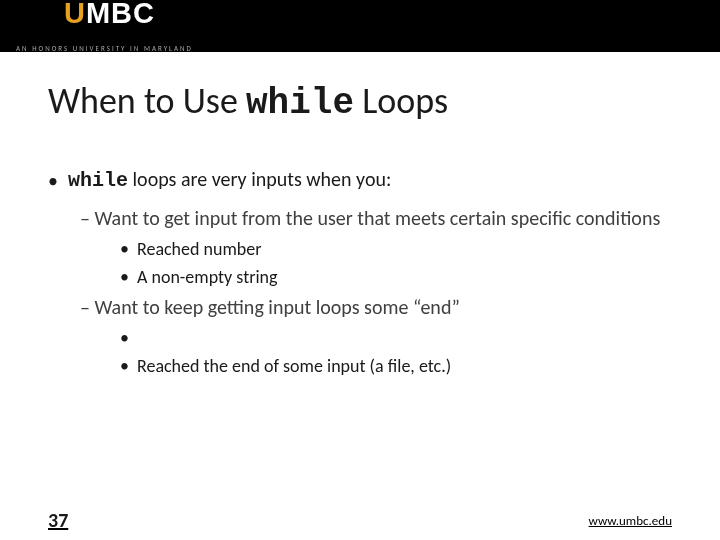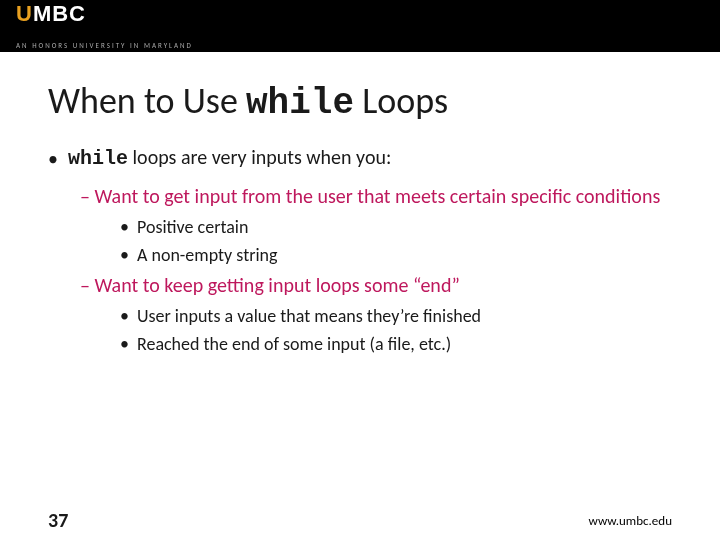--- a/index.html
+++ b/index.html
@@ -24,25 +24,26 @@
     }
 
     .umbc-logo {
       display: flex;
       flex-direction: column;
       align-items: flex-start;
     }
 
     .umbc-text {
       color: #ffffff;
-      font-size: 22px;
+      font-size: 29px;
       font-weight: 900;
       letter-spacing: 1px;
       line-height: 1;
       font-family: Arial, sans-serif;
+      margin-left: 48px;
     }
 
     .umbc-text span.u-letter {
       color: #e8a020;
     }
 
     .umbc-subtitle {
       color: #aaaaaa;
       font-size: 7px;
       letter-spacing: 2px;
@@ -53,21 +54,21 @@
     
     .main-content {
       padding: 28px 48px 20px 48px;
     }
 
     
     .slide-title {
       font-size: 36px;
       font-weight: 400;
       color: #1a1a1a;
-      margin-bottom: 20px;
+      margin-bottom: 42px;
       line-height: 1.2;
     }
 
     .slide-title .code-font {
       font-family: 'Courier New', Courier, monospace;
       font-weight: 700;
       font-size: 36px;
     }
 
     
@@ -91,21 +92,21 @@
       line-height: 1.4;
     }
 
     .main-bullet .code-font {
       font-family: 'Courier New', Courier, monospace;
       font-weight: 700;
     }
 
     .sub-bullet-dash {
       font-size: 20px;
-      color: #be185d;
+      color: #404040;
       margin-left: 32px;
       margin-bottom: 6px;
       line-height: 1.3;
     }
 
     .sub-sub-bullet {
       font-size: 18px;
       color: #1a1a1a;
       margin-left: 72px;
       margin-bottom: 4px;
@@ -121,20 +122,21 @@
 
     
     .footer {
       position: absolute;
       bottom: 8px;
       left: 48px;
       right: 48px;
       display: flex;
       justify-content: space-between;
       align-items: center;
+      text-decoration: underline;
     }
 
     .slide-number {
       font-size: 20px;
       font-weight: 700;
       color: #1a1a1a;
     }
 
     .footer-url {
       font-size: 13px;
@@ -165,32 +167,31 @@
       <span class="bullet-dot">•</span>
       <span>
         <span class="code-font">while</span><span> loops are very inputs when you:</span>
       </span>
     </div>
 
     <div class="sub-bullet-dash">– Want to get input from the user that meets certain specific conditions</div>
 
     <div class="sub-sub-bullet">
       <span class="bullet-dot">•</span>
-      <span>Positive certain</span>
+      <span>Reached number</span>
     </div>
     <div class="sub-sub-bullet">
       <span class="bullet-dot">•</span>
       <span>A non-empty string</span>
     </div>
 
     <div class="sub-bullet-dash">– Want to keep getting input loops some “end”</div>
 
     <div class="sub-sub-bullet">
       <span class="bullet-dot">•</span>
-      <span>User inputs a value that means they’re finished</span>
     </div>
     <div class="sub-sub-bullet">
       <span class="bullet-dot">•</span>
       <span>Reached the end of some input (a file, etc.)</span>
     </div>
 
   </div>
 </div>
 
 <div class="footer">

